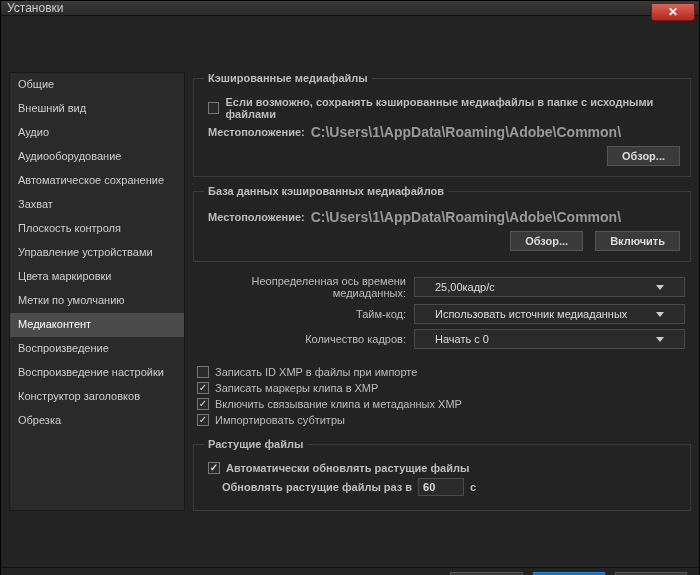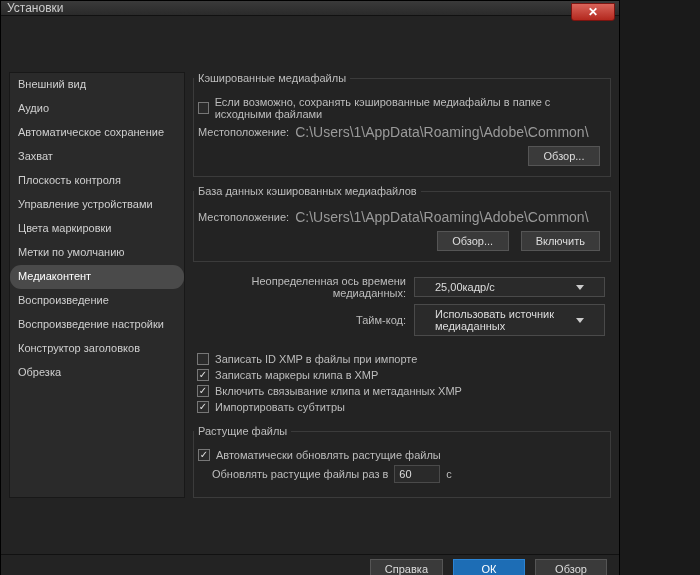--- a/index.html
+++ b/index.html
@@ -1,26 +1,26 @@
 <!DOCTYPE html>
 <html><head>
 <meta charset="utf-8">
 <style>
   * { box-sizing: border-box; margin: 0; padding: 0; }
   html, body { width: 700px; height: 575px; overflow: hidden; font-family: "Segoe UI", Tahoma, sans-serif; font-size: 11px; color: #bdbdbd; background: #1a1a1a; }
-  .window { width: 620px; height: 575px; background: #232323; border: 1px solid #000; position: relative; display: flex; flex-direction: column; gap: 48px; }
+  .window { width: 700px; height: 575px; background: #232323; border: 1px solid #000; position: relative; display: flex; flex-direction: column; gap: 48px; }
   .titlebar { height: 26px; background: linear-gradient(#3a3a3a,#2a2a2a); border-bottom: 1px solid #111; display: flex; align-items: center; padding: 0 6px; position: relative; }
   .titlebar .title { color: #ccc; font-size: 12px; }
   .closebtn { position: absolute; right: 4px; top: 2px; width: 44px; height: 18px; background: linear-gradient(#d9645a,#b3281e); border: 1px solid #7a1410; border-radius: 0 0 3px 3px; color: #fff; display: flex; align-items: center; justify-content: center; font-weight: bold; font-size: 12px; }
   .body { flex: 1; display: flex; padding: 8px; gap: 8px; }
   .sidebar { width: 176px; background: #2a2a2a; border: 1px solid #181818; overflow: hidden; }
   .sidebar-item { padding: 4px 8px; color: #cfcfcf; cursor: default; border-bottom: 1px solid transparent; line-height: 15px; }
-  .sidebar-item.selected { background: #4a4a4a; color: #fff; border-radius: 11px; }
+  .sidebar-item.selected { background: #4a4a4a; color: #fff; }
   .main { flex: 1; display: flex; flex-direction: column; gap: 8px; overflow: hidden; }
-  fieldset.group { border: 1px solid #3b3b3b; padding: 8px 10px 10px 0; }
+  fieldset.group { border: 1px solid #3b3b3b; padding: 8px 10px 10px 10px; font-weight: bold; }
   fieldset.group > legend { color: #bdbdbd; padding: 0 4px; font-size: 11px; }
   .row { display: flex; align-items: center; gap: 6px; margin: 4px 0; }
   .checkbox { width: 12px; height: 12px; border: 1px solid #777; background: #2a2a2a; display: inline-flex; align-items: center; justify-content: center; font-size: 10px; color: #e0e0e0; line-height: 1; }
   .checkbox.checked::after { content: "✓"; }
   .label { color: #bdbdbd; }
   .path { color: #9a9a9a; font-size: 14px; }
   .btn { background: #3a3a3a; border: 1px solid #555; color: #ddd; padding: 3px 14px; min-width: 72px; text-align: center; font-size: 11px; }
   .btn.primary { background: #1d6db5; border-color: #2b84d4; color: #fff; }
   .formrow { display: flex; align-items: center; margin: 5px 6px; }
   .formrow .flabel { flex: 0 0 215px; text-align: right; padding-right: 8px; color: #bdbdbd; }
@@ -38,22 +38,24 @@
 <div class="window">
   <div class="titlebar">
     <span class="title">Установки</span>
     <div class="closebtn">
       <span>✕</span>
     </div>
   </div>
 
   <div class="body">
     <div class="sidebar" id="sidebar">
+        <div class="sidebar-item">Общие</div>
         <div class="sidebar-item">Внешний вид</div>
         <div class="sidebar-item">Аудио</div>
+        <div class="sidebar-item">Аудиооборудование</div>
         <div class="sidebar-item">Автоматическое сохранение</div>
         <div class="sidebar-item">Захват</div>
         <div class="sidebar-item">Плоскость контроля</div>
         <div class="sidebar-item">Управление устройствами</div>
         <div class="sidebar-item">Цвета маркировки</div>
         <div class="sidebar-item">Метки по умолчанию</div>
         <div class="sidebar-item selected">Медиаконтент</div>
         <div class="sidebar-item">Воспроизведение</div>
         <div class="sidebar-item">Воспроизведение настройки</div>
         <div class="sidebar-item">Конструктор заголовков</div>
@@ -97,20 +99,27 @@
             <span class="caret"></span>
           </div>
         </div>
         <div class="formrow">
           <span class="flabel">Тайм-код:</span>
           <div class="select">
             <span>Использовать источник медиаданных</span>
             <span class="caret"></span>
           </div>
         </div>
+        <div class="formrow">
+          <span class="flabel">Количество кадров:</span>
+          <div class="select">
+            <span>Начать с 0</span>
+            <span class="caret"></span>
+          </div>
+        </div>
       </div>
 
       <div>
         <div class="cbrow">
           <span id="cb-xmp" class="checkbox"></span>
           <span class="label">Записать ID XMP в файлы при импорте</span>
         </div>
         <div class="cbrow">
           <span id="cb-markers" class="checkbox checked"></span>
           <span class="label">Записать маркеры клипа в XMP</span>

